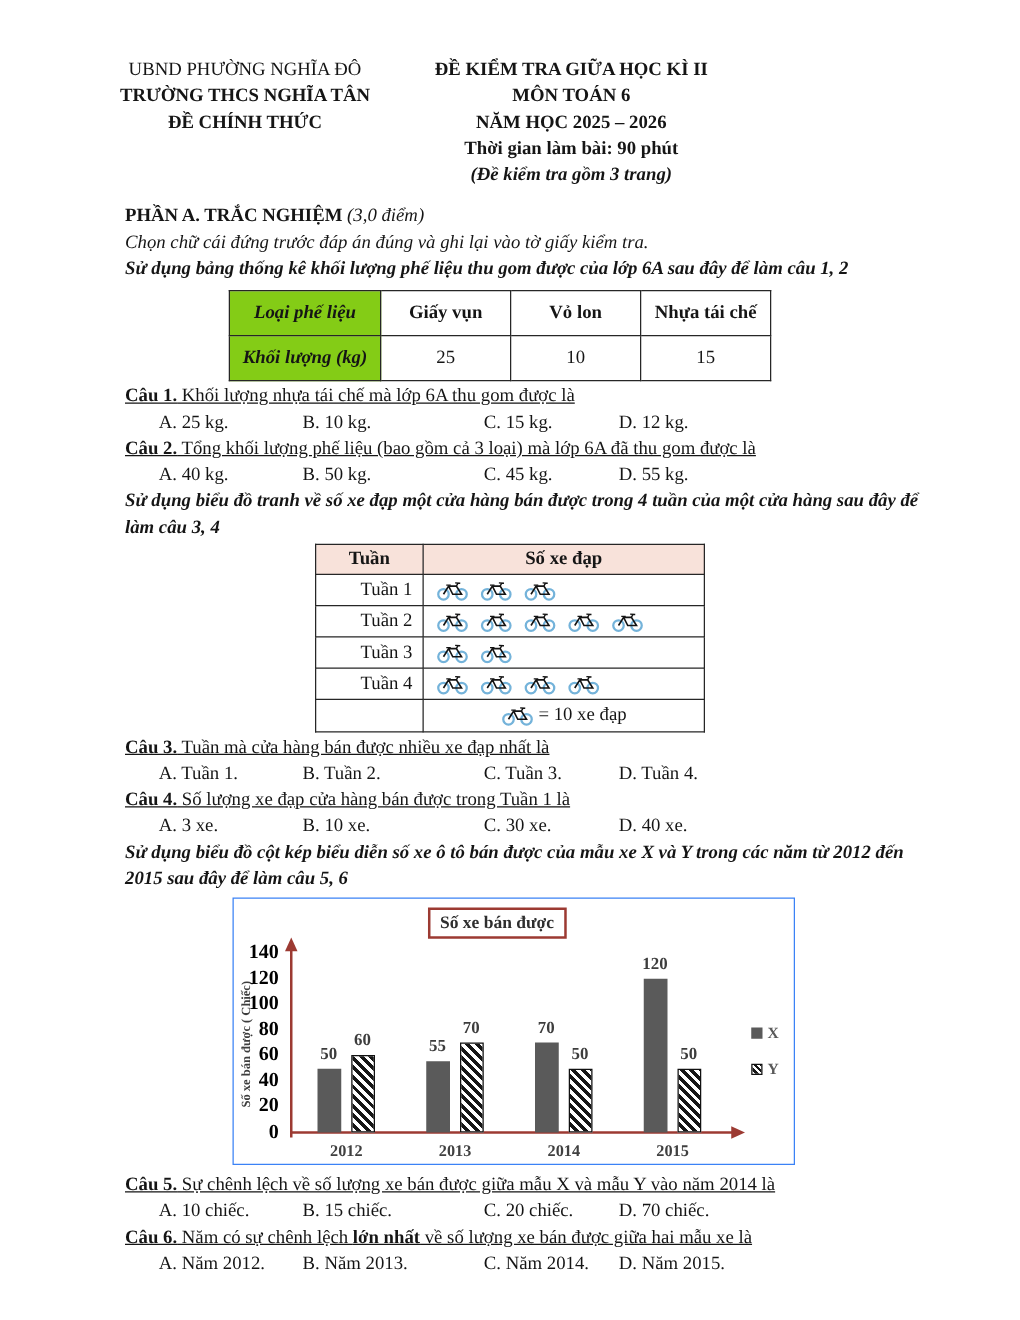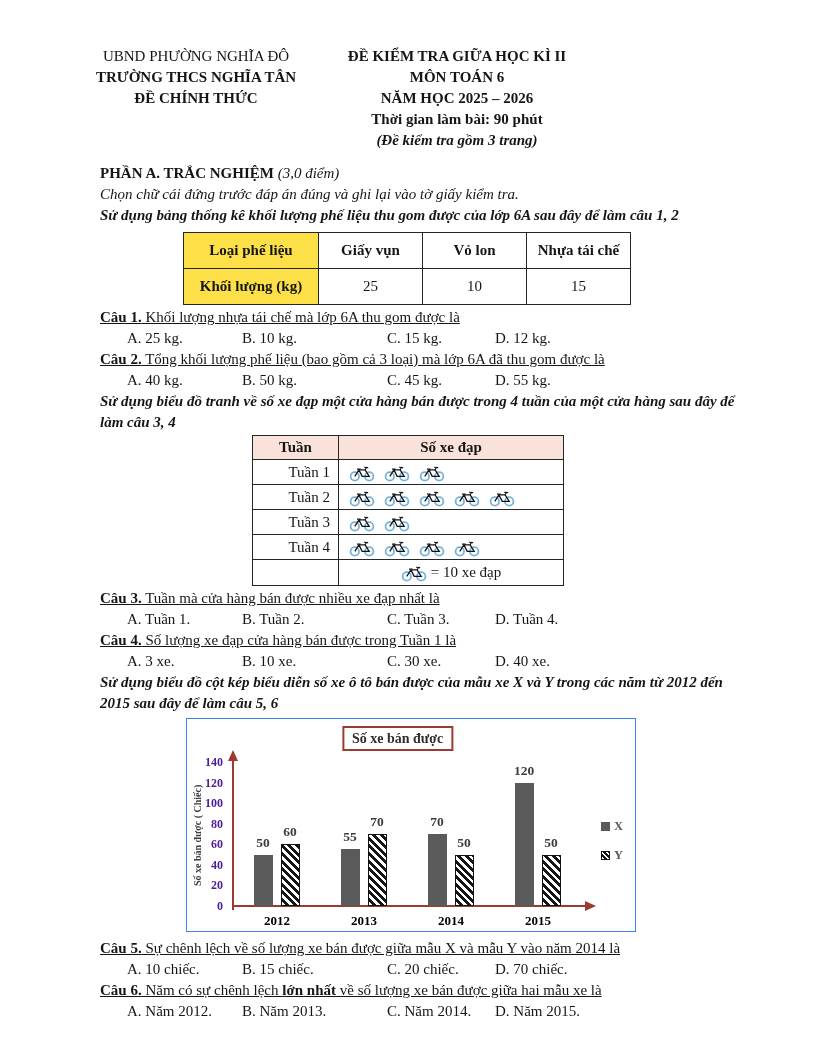--- a/index.html
+++ b/index.html
@@ -23,50 +23,50 @@
   .question-line { white-space:nowrap;text-decoration:underline; }
   .q-label { font-weight:bold; }
   .options { display:grid; grid-template-columns:115px 145px 108px 1fr; padding-left:27px; }
   .bold { font-weight:bold; }
 
   table { border-collapse:collapse; }
   td,th { border:1px solid #262626; padding:0 8px; }
 
   .stat-table { margin:6px 0 2px 83px; }
   .stat-table th, .stat-table td { height:36px; text-align:center; font-size:15px; }
-  .stat-table .rowhead { background:#fde047; font-weight:bold; width:135px; }
+  .stat-table .rowhead { background:#84cc16; font-weight:bold; width:121px;font-style:italic; }
   .stat-table th { font-weight:bold; width:104px; }
   .stat-table td.val { font-weight:normal; width:104px; }
 
   .picto-table { margin:2px 0 2px 152px; }
   .picto-table th { background:#f8e2da; font-weight:bold; height:24px; text-align:center; }
   .picto-table .wk { width:86px; text-align:right; height:25px; }
   .picto-table .bikes { width:225px; height:25px; padding-left:10px; }
   .picto-table .bikes svg { margin-right:9px; vertical-align:middle; }
   .picto-table .legend-cell { text-align:center; height:26px; }
   .picto-table .legend-cell svg { vertical-align:middle; margin-right:4px; }
 
   .chart { position:relative; width:450px; height:214px; margin:4px 0 6px 86px;
            border:1px solid #3b82f6; background:#fff; }
   .chart-title { position:absolute; top:7px; left:47%; transform:translateX(-50%);
            border:2px solid #9c3a32; padding:0 8px; font-weight:bold; font-size:14px;
            color:#2e2e2e; white-space:nowrap; background:#fff; }
   .ylabel { position:absolute; left:5px; top:44px; height:144px; writing-mode:vertical-rl;
            transform:rotate(180deg); font-size:10px; font-weight:bold; color:#3d3d3d;
            text-align:center; line-height:12px; }
-  .ytick { position:absolute; width:34px; left:2px; text-align:right; font-size:12px;
-           font-weight:bold; color:#4c1d95; line-height:14px; }
+  .ytick { position:absolute; width:34px; left:2px; text-align:right; font-size:16px;
+           font-weight:bold; color:#000000; line-height:14px; }
   .axes { position:absolute; left:0; top:0; }
   .bar-x { position:absolute; width:19px; background:#5a5a5a; }
   .bar-y { position:absolute; width:19px; background-color:#fff; border:1px solid #111;
            background-image:repeating-linear-gradient(45deg,#ffffff 0 2.6px,#161616 2.6px 5.4px); }
   .vlabel { position:absolute; width:38px; text-align:center; font-size:13.5px;
            font-weight:bold; color:#3d3d3d; line-height:16px; }
   .cat { position:absolute; top:191px; width:60px; text-align:center; font-size:13px;
-           font-weight:bold; color:#000000; }
+           font-weight:bold; color:#404040; }
   .legend { position:absolute; left:414px; top:97px; }
   .legend-entry { display:flex; align-items:center; margin-bottom:8px; }
   .legend-swatch { width:9px; height:9px; margin-right:4px; }
   .legend-swatch.sx { background:#5a5a5a; }
   .legend-swatch.sy { border:1px solid #111;
            background-image:repeating-linear-gradient(45deg,#fff 0 1.8px,#161616 1.8px 3.6px); }
   .legend-entry span { font-size:12.5px; color:#5a5a5a; font-weight:bold; }
 </style>
 </head>
 <body>

